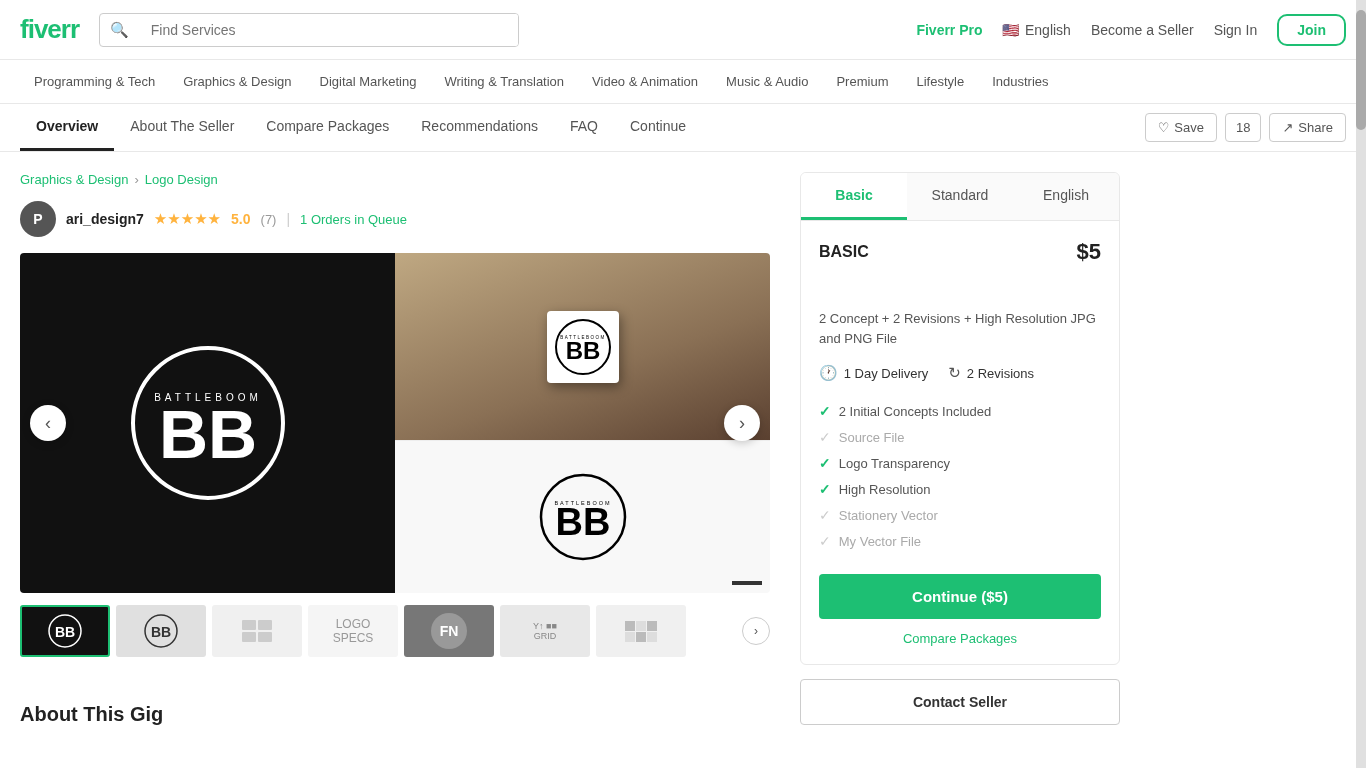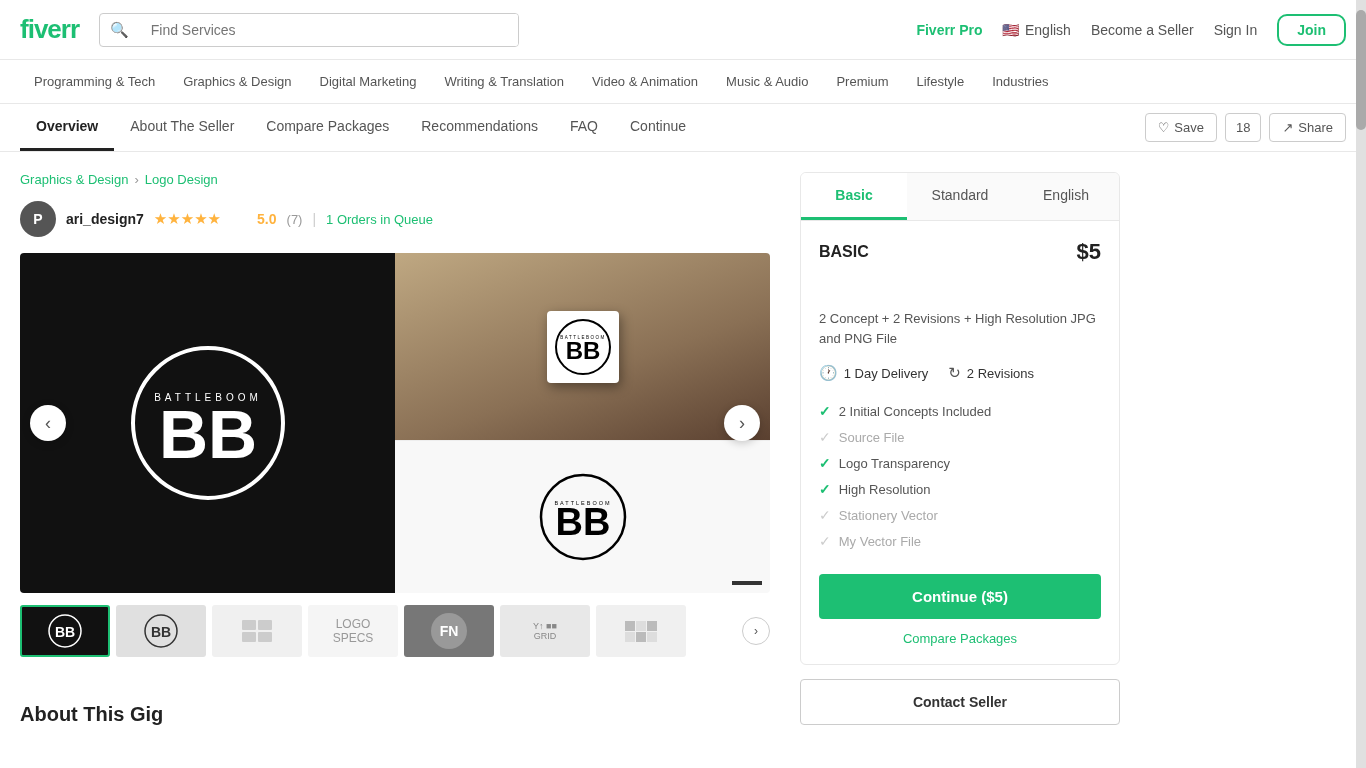--- a/index.html
+++ b/index.html
@@ -84,21 +84,21 @@
       <a style="color:#1dbf73;text-decoration:none;cursor:pointer;">Logo Design</a>
     </div>
 
 
     <div style="display:flex;align-items:center;gap:10px;margin-bottom:16px;">
       <div style="width:36px;height:36px;background:#555;border-radius:50%;display:flex;align-items:center;justify-content:center;color:#fff;font-size:14px;font-weight:bold;">
         <span>P</span>
       </div>
       <span style="font-size:14px;font-weight:600;color:#222;">ari_design7</span>
       <span style="color:#ffb33e;font-size:15px;">★★★★★</span>
-      <span style="color:#ffb33e;font-weight:700;font-size:14px;margin-left:26px;">5.0</span>
+      <span style="color:#ffb33e;font-weight:700;font-size:14px;">5.0</span>
       <span style="color:#999;font-size:13px;">(7)</span>
       <span style="color:#ccc;">|</span>
       <span style="color:#1dbf73;font-size:13px;">1 Orders in Queue</span>
     </div>
 
     <div style="position:relative;margin-bottom:12px;">
       <div style="width:100%;height:340px;border-radius:4px;overflow:hidden;display:flex;">
 
         <div style="flex:0 0 50%;background:#111;display:flex;align-items:center;justify-content:center;">
           <svg width="160" height="160" viewBox="0 0 160 160">

